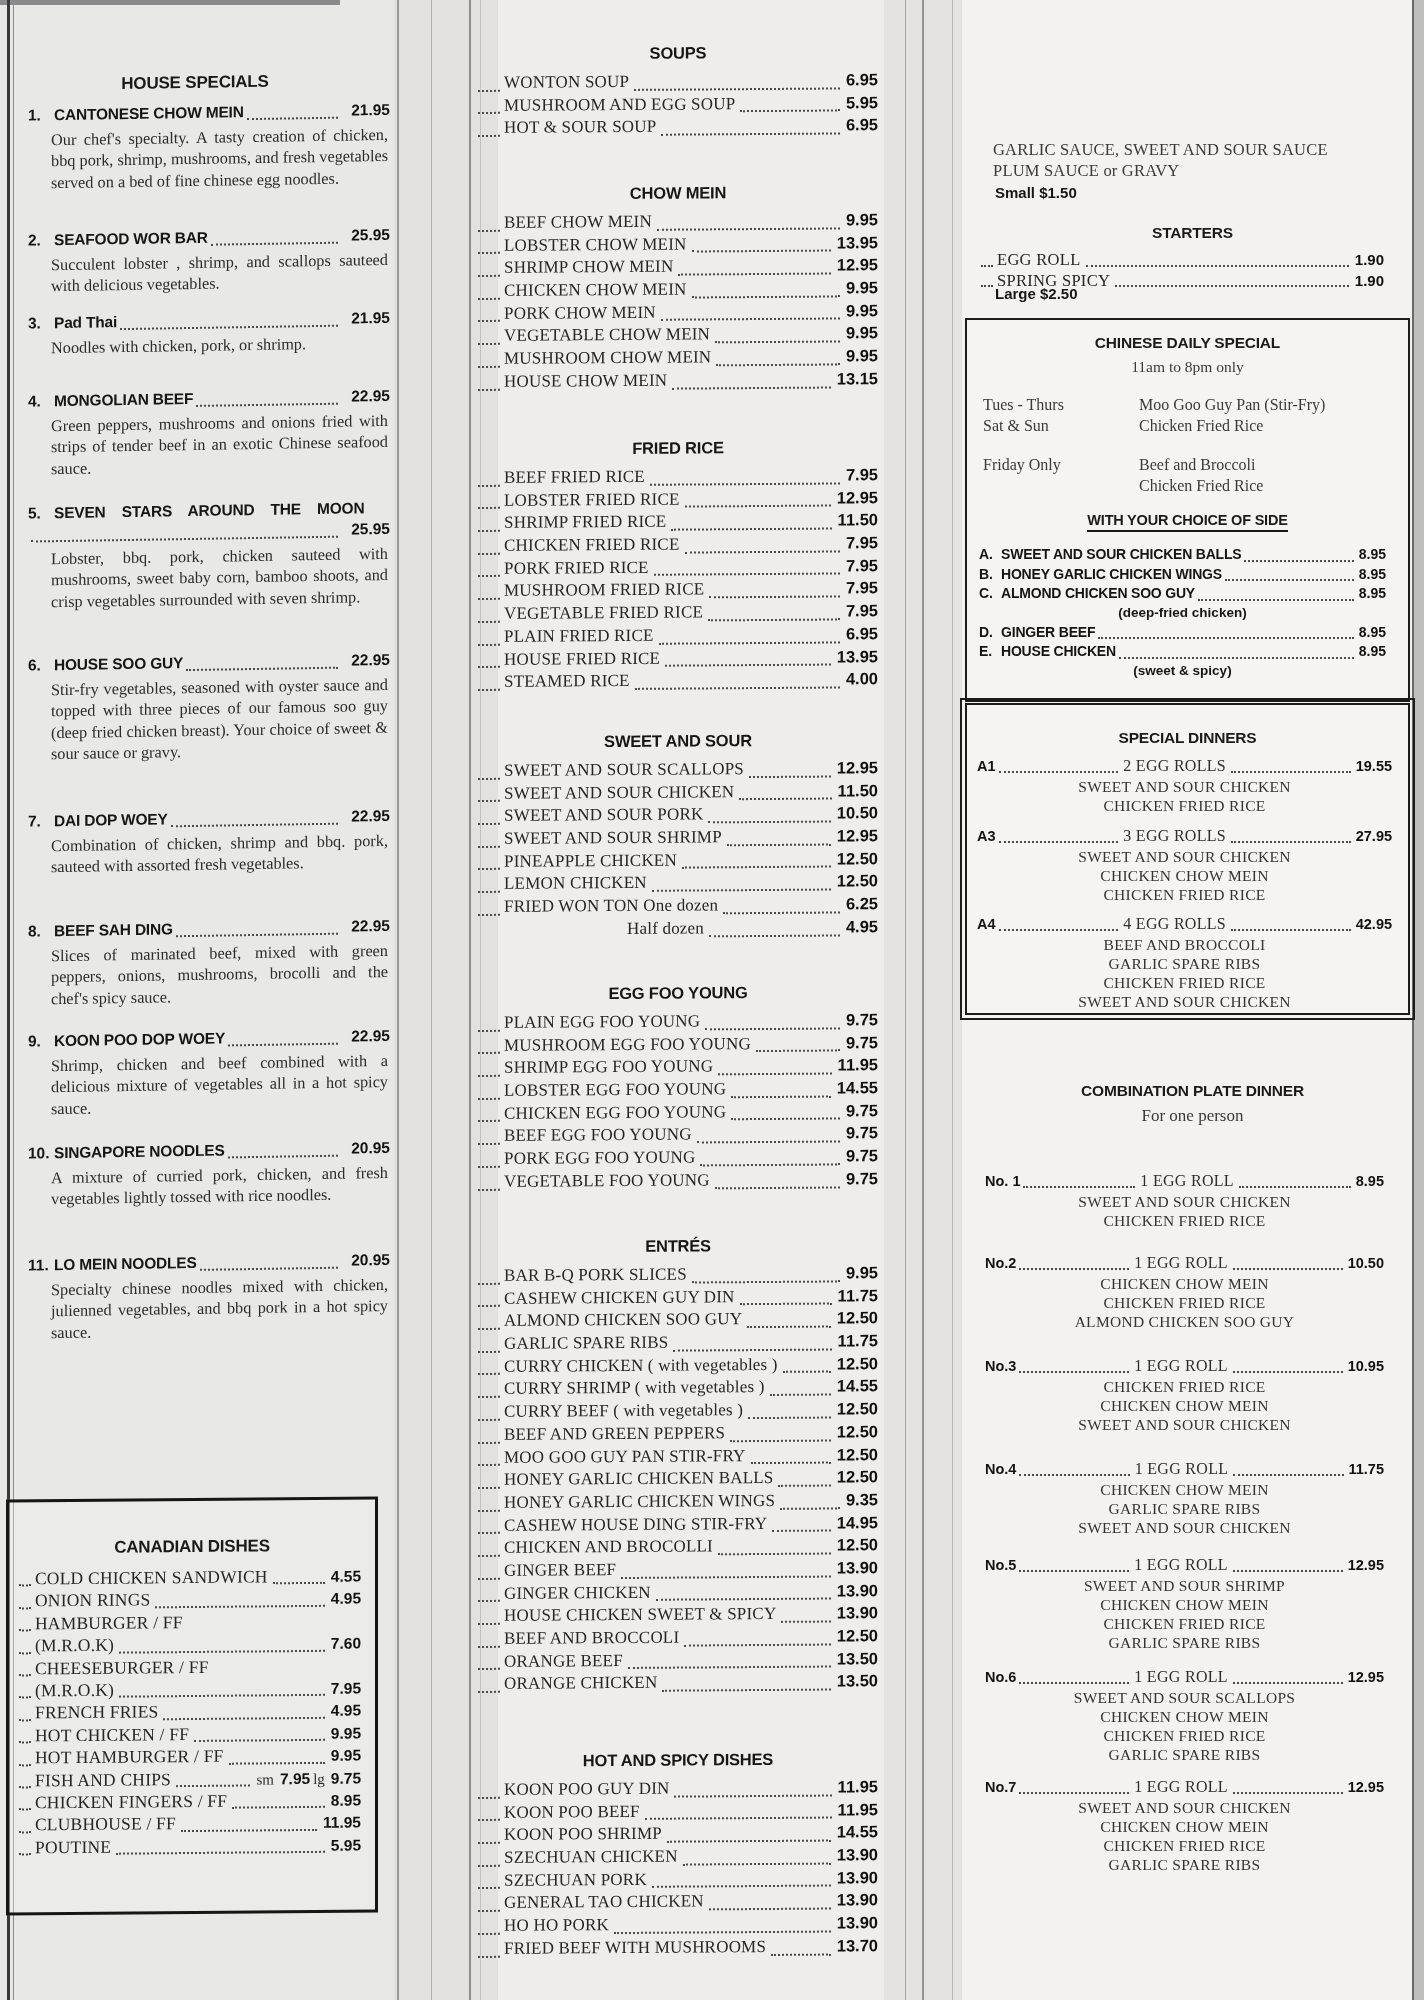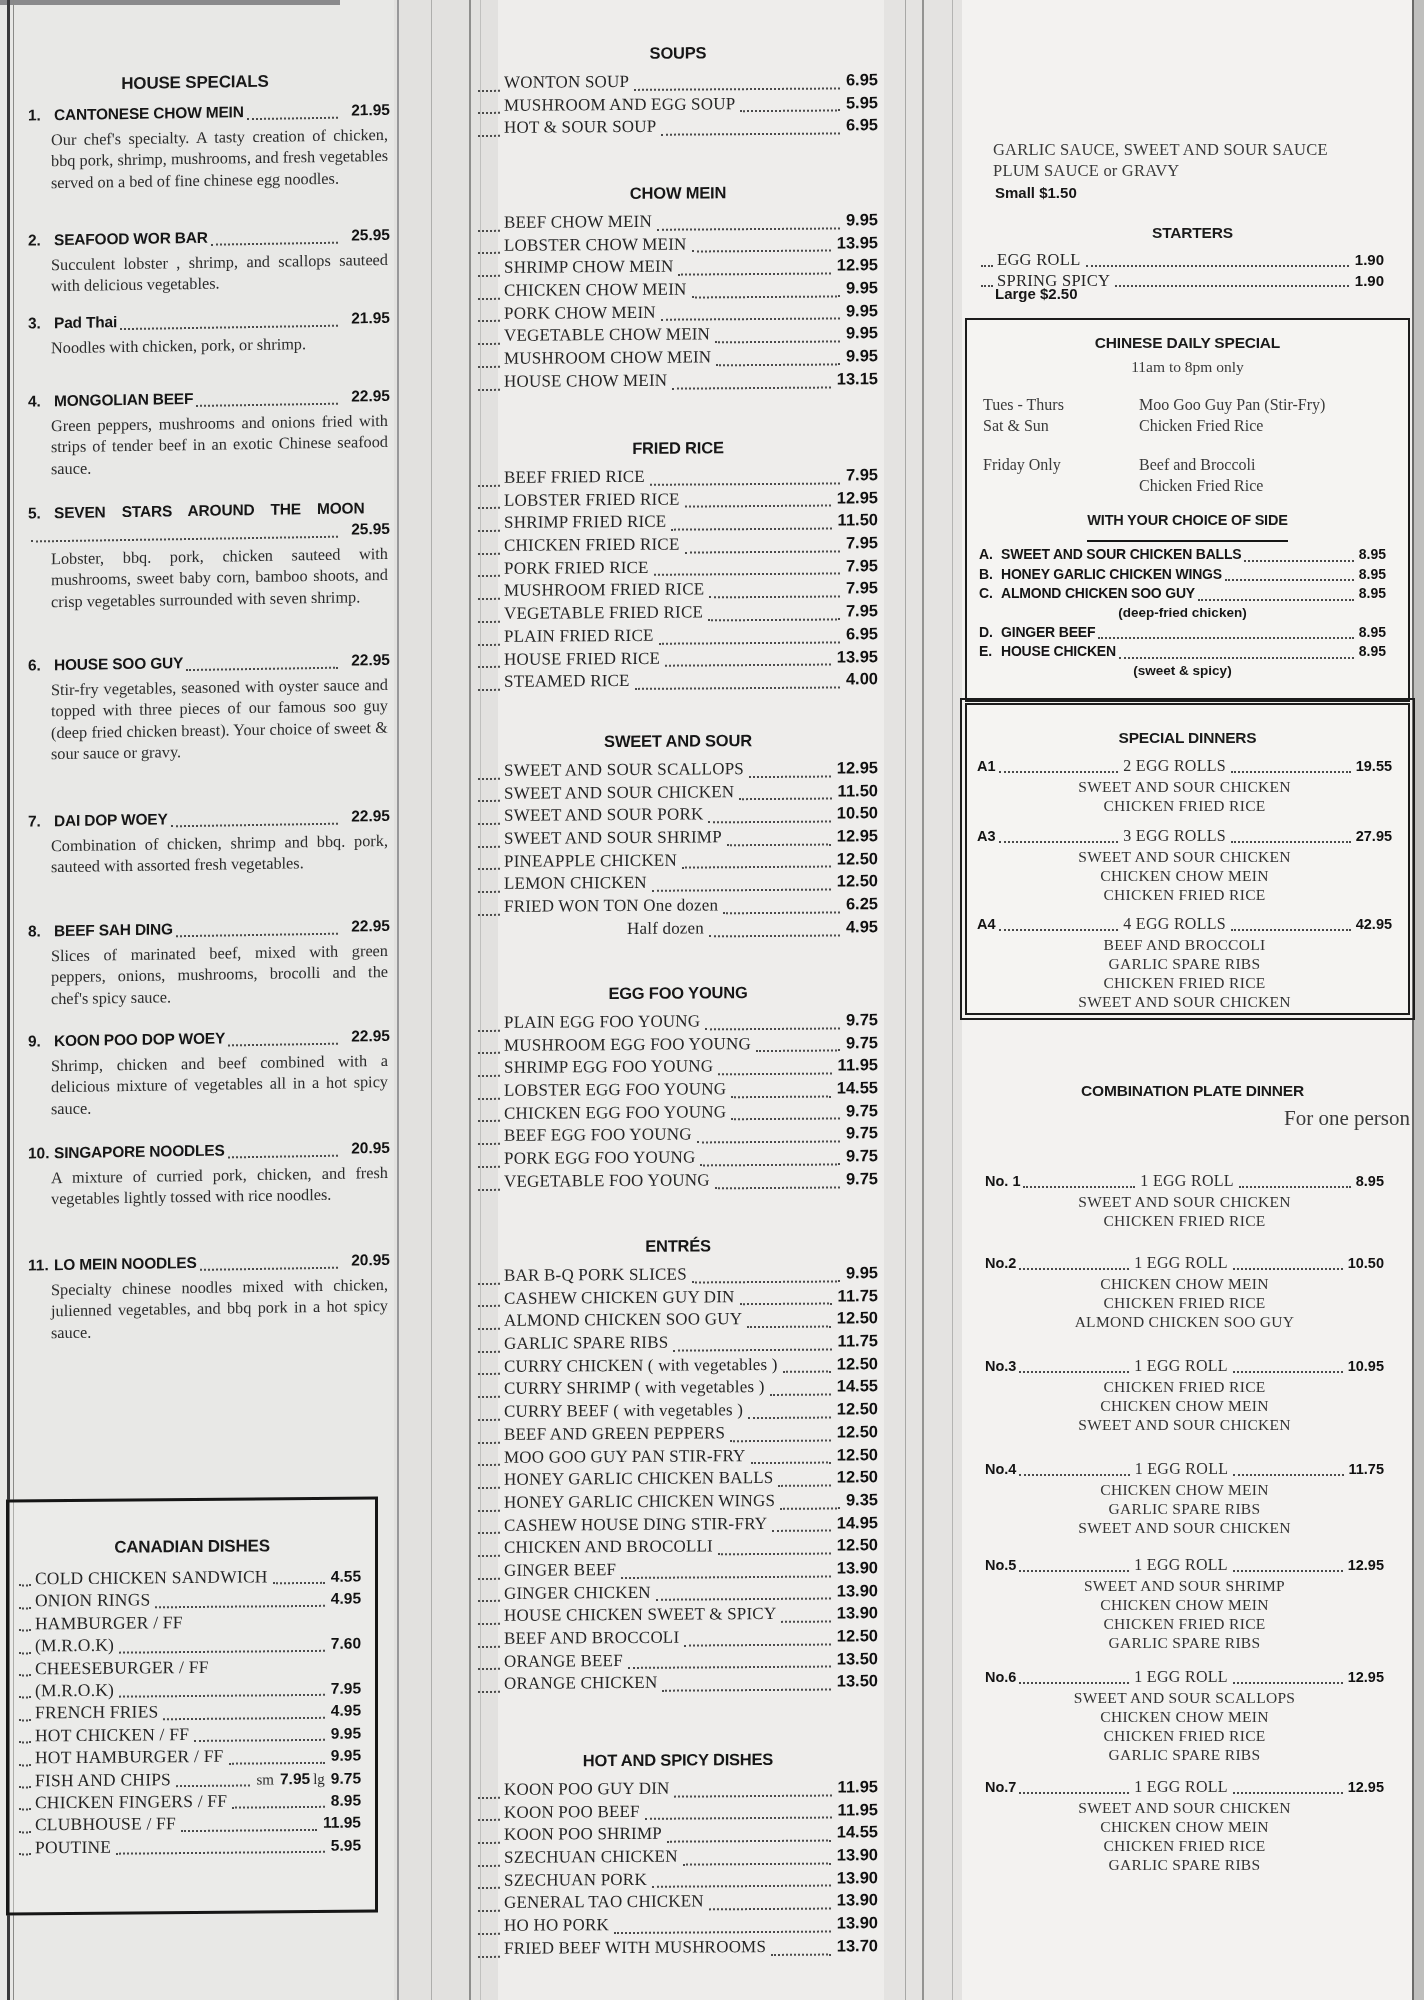--- a/index.html
+++ b/index.html
@@ -77,35 +77,35 @@
   .st-pr{font-family:"Liberation Sans",sans-serif;font-weight:700;font-size:15px;color:#111;padding-left:3px;}
 
   .rbox{position:absolute;left:-10px;width:445px;box-sizing:border-box;background:rgba(248,247,245,0.4);}
   #daily-box{top:318px;height:384px;border:2.5px solid #1c1c1c;}
   #dinner-box{top:703px;height:312px;border:2px solid #1c1c1c;outline:2px solid #1c1c1c;outline-offset:3px;}
   .box-title{position:absolute;left:0;width:100%;text-align:center;font-size:15.5px;}
   .box-sub{position:absolute;left:0;width:100%;text-align:center;font-size:15.5px;color:#3a3a3a;}
   .sched-days{position:absolute;left:16px;width:150px;font-size:16px;color:#3a3a3a;line-height:21px;}
   .sched-dishes{position:absolute;left:172px;width:260px;font-size:16px;color:#3a3a3a;line-height:21px;}
   #side-title{position:absolute;left:0;width:100%;text-align:center;font-size:14.5px;}
-  #side-title span{border-bottom:2px solid #161616;padding-bottom:12px;}
+  #side-title span{border-bottom:2px solid #161616;padding-bottom:2px;}
   #side-rows{position:absolute;left:12px;top:226px;width:407px;}
   .side-row{display:flex;align-items:baseline;height:19.5px;}
   .side-lb{font-family:"Liberation Sans",sans-serif;font-weight:700;font-size:14px;color:#141414;width:22px;flex:none;}
   .side-nm{font-family:"Liberation Sans",sans-serif;font-weight:700;font-size:14px;color:#141414;white-space:nowrap;letter-spacing:-0.2px;}
   .side-pr{font-family:"Liberation Sans",sans-serif;font-weight:700;font-size:14px;color:#111;padding-left:2px;}
   .side-note{text-align:center;font-family:"Liberation Sans",sans-serif;font-weight:700;font-size:13.5px;color:#161616;height:19px;}
   .sd-item{position:absolute;left:10px;width:415px;}
   .code-row{display:flex;align-items:baseline;height:20px;}
   .code-lb{font-family:"Liberation Sans",sans-serif;font-weight:700;font-size:14.5px;color:#141414;flex:none;}
   .code-mid{font-size:16px;letter-spacing:0.3px;color:#2e2e2e;padding:0 2px;flex:none;}
   .code-pr{font-family:"Liberation Sans",sans-serif;font-weight:700;font-size:14.5px;color:#111;padding-left:2px;flex:none;}
   .dish-lines{text-align:center;font-size:15.5px;letter-spacing:0.3px;color:#333;line-height:19px;}
   #combo-title{left:0;width:435px;text-align:center;font-size:15.5px;}
-  #combo-sub{left:0;width:435px;text-align:right;font-size:21px;color:#3a3a3a;}
+  #combo-sub{left:0;width:435px;text-align:center;font-size:17px;color:#3a3a3a;}
   .cb-item{position:absolute;left:10px;width:399px;margin-top:32px;}
 </style>
 </head>
 <body>
 
 <div class="strip" id="strip-left"></div>
 <div class="strip" id="strip-gutter1"></div>
 <div class="strip" id="strip-mid"></div>
 <div class="strip" id="strip-gutter2"></div>
 <div class="strip" id="strip-right"></div>

